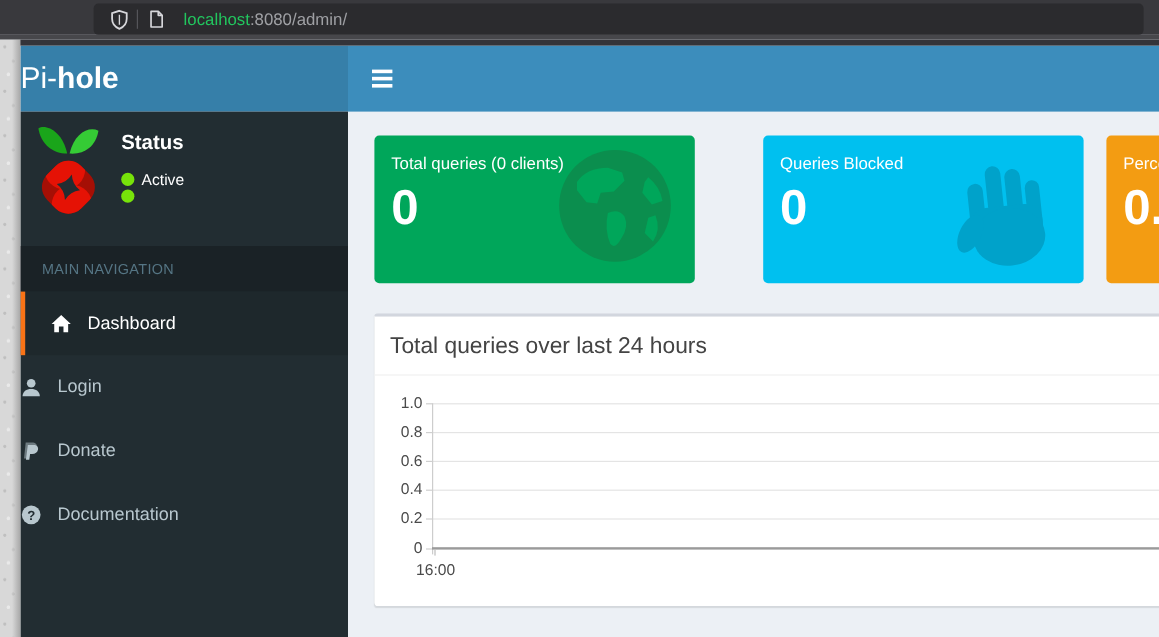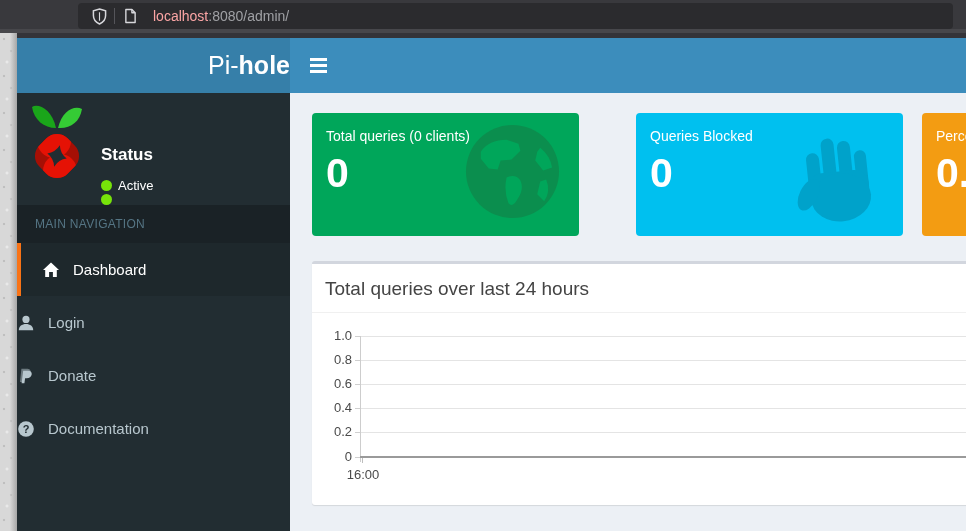--- a/index.html
+++ b/index.html
@@ -8,53 +8,53 @@
 
   
   .browser-bar { position:absolute; left:0; top:0; width:966px; height:29px; background:#39393d; z-index:5; }
   .browser-strip1 { position:absolute; left:0; top:29px; width:966px; height:4px; background:#47474b; z-index:5; }
   .browser-strip2 { position:absolute; left:0; top:33px; width:966px; height:5px; background:#343439; z-index:4; }
   .url-bar { position:absolute; left:78px; top:3px; width:875px; height:26px; background:#2b2b2e; border-radius:4px;
              display:flex; align-items:center; padding-left:8px; }
   .url-icon { display:flex; align-items:center; justify-content:center; width:26px; height:22px; }
   .url-divider { width:1px; height:16px; background:#55555a; margin:0 2px; }
   .url-text { font-size:14px; margin-left:10px; white-space:pre; }
-  .url-host { color:#fca5a5; }
+  .url-host { color:#22c55e; }
   .url-rest { color:#9fa0a4; }
 
   
   .desktop { position:absolute; left:0; top:33px; width:17px; height:498px; z-index:6;
              background-color:#d8d8d8;
              background-image:
                radial-gradient(circle at 4px 6px, #bfbfbf 1px, transparent 1.6px),
                radial-gradient(circle at 11px 18px, #c9c9c9 1px, transparent 1.6px),
                radial-gradient(circle at 7px 29px, #e9e9e9 1.2px, transparent 1.8px);
              background-size:15px 37px; }
   .desktop::after { content:""; position:absolute; right:0; top:0; width:7px; height:100%;
              background:linear-gradient(to left, rgba(40,40,40,.28), rgba(40,40,40,0)); }
 
   
   .page { position:absolute; left:17px; top:38px; width:949px; height:493px; background:#ecf0f5; }
 
   .logo { position:absolute; left:0; top:0; width:273px; height:55px; background:#367fa9;
-          color:#fff; text-align:right; line-height:55px; font-size:25px; }
+          color:#fff; text-align:left; line-height:55px; font-size:25px; }
   .logo .thin { font-weight:300; }
   .logo .bold { font-weight:bold; }
 
   .navbar { position:absolute; left:273px; top:0; width:676px; height:55px; background:#3c8dbc; }
   .hamburger { position:absolute; left:20px; top:17px; width:17px; height:21px; display:flex;
                flex-direction:column; justify-content:center; gap:3px; cursor:pointer; }
   .hamburger span { display:block; width:17px; height:3px; background:#fff; }
 
   
   .sidebar { position:absolute; left:0; top:55px; width:273px; height:438px; background:#222d32; }
   .status-panel { position:relative; height:112px; }
   .raspberry { position:absolute; left:13px; top:6px; }
   .status-text { position:absolute; left:84px; top:16px; color:#fff; }
-  .status-title { font-size:17px; font-weight:bold; margin-bottom:12px;margin-top:36px; }
+  .status-title { font-size:17px; font-weight:bold; margin-bottom:12px; }
   .status-line { font-size:13px; line-height:17px; display:flex; align-items:center; }
   .status-line .dot { width:11px; height:11px; border-radius:50%; background:#77e30a; margin-right:6px; flex:none; }
   .status-line span { white-space:pre; }
 
   .nav-header { height:38px; line-height:38px; background:#1a2226; color:#557584;
                 font-size:12px; padding-left:18px; letter-spacing:.3px; }
   .nav-item { height:53px; display:flex; align-items:center; 
               color:#b8c7ce; font-size:15px; cursor:pointer; }
   .nav-item .nav-icon { width:22px; margin-right:9px; display:flex; align-items:center; }
   .nav-item.active { background:#1e282c; color:#fff; border-left:4px solid #f97316; padding-left:21px; }

